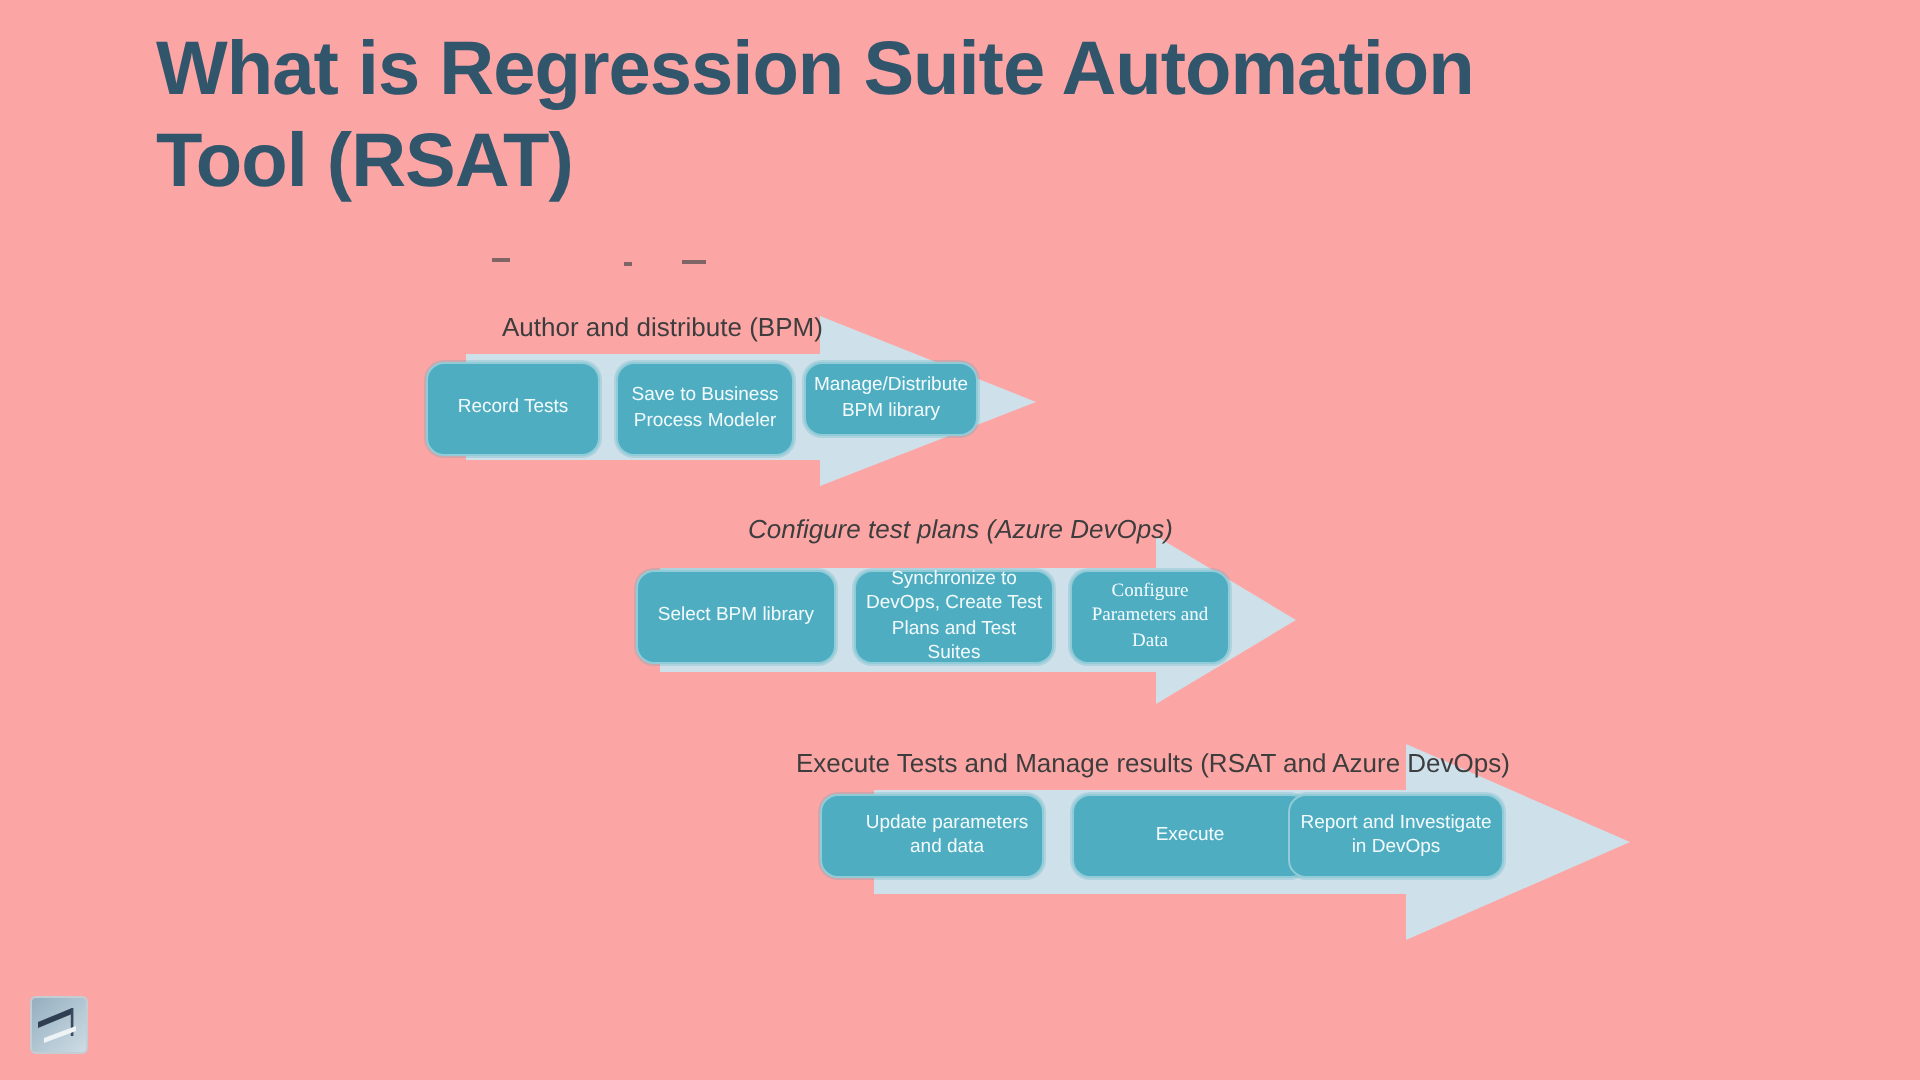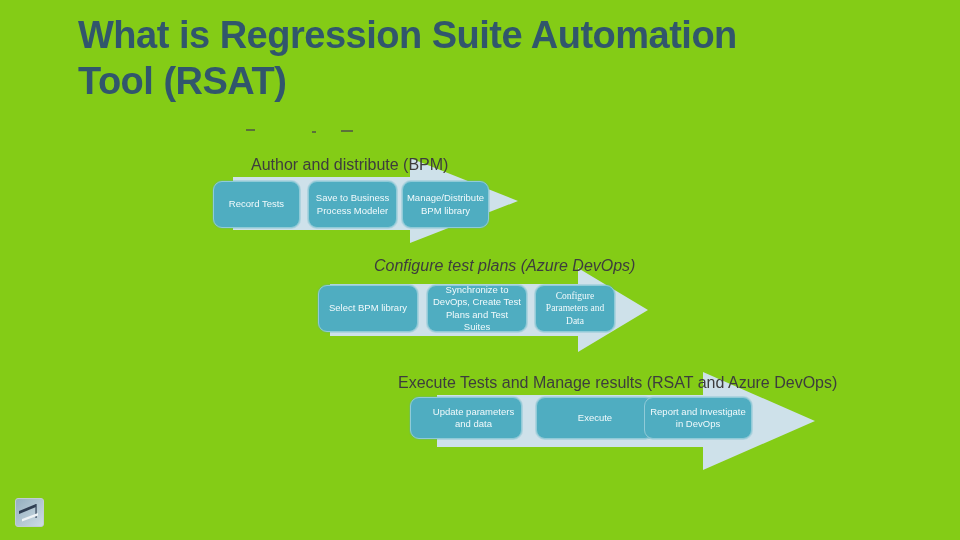--- a/index.html
+++ b/index.html
@@ -5,35 +5,35 @@
   html, body {
     margin: 0; padding: 0;
     width: 960px; height: 540px;
     background: #ffffff;
     overflow: hidden;
     font-family: "Liberation Sans", sans-serif;
   }
   .slide {
     position: relative;
     width: 960px; height: 540px;
-    background: #84cc16;
+    background: #fca5a5;
   }
   .title {
     position: absolute;
     left: 78px; top: 12px;
     margin: 0;
     font-size: 38px;
     line-height: 46px;
     font-weight: 700;
     letter-spacing: -0.5px;
     color: #31566c;
   }
   .flow-label {
     position: absolute;
-    font-size: 16px;
+    font-size: 13px;
     color: #3d3d3d;
     white-space: nowrap;
   }
   .arrow-svg { position: absolute; }
   .arrow-poly { fill: #cee1ea; }
   .step {
     position: absolute;
     box-sizing: border-box;
     background: #4fadc1;
     border: 1px solid #90cbd8;
@@ -69,21 +69,21 @@
   <div class="fragment" style="left:246px; top:129px; width:9px; height:2px;"></div>
   <div class="fragment" style="left:312px; top:131px; width:4px; height:2px;"></div>
   <div class="fragment" style="left:341px; top:130px; width:12px; height:2px;"></div>
 
   <svg class="arrow-svg" style="left:233px; top:157px;" width="285" height="87" viewBox="0 0 285 87">
     <polygon class="arrow-poly" points="0,20 177,20 177,1 285,44 177,86 177,73 0,73"></polygon>
   </svg>
   <div class="flow-label" style="left:251px; top:156px;">Author and distribute (BPM)</div>
   <div class="step" style="left:213px; top:181px; width:87px; height:47px;">Record Tests</div>
   <div class="step" style="left:308px; top:181px; width:89px; height:47px;">Save to Business Process Modeler</div>
-  <div class="step" style="left:402px; top:181px; width:87px; height:47px;">Manage/Distribute BPM library</div>
+  <div class="step" style="left:402px; top:181px; width:87px; height:37px;">Manage/Distribute BPM library</div>
 
   <svg class="arrow-svg" style="left:330px; top:268px;" width="318" height="84" viewBox="0 0 318 84">
     <polygon class="arrow-poly" points="0,16 248,16 248,0 318,42 248,84 248,68 0,68"></polygon>
   </svg>
   <div class="flow-label" style="left:374px; top:257px;font-style:italic;">Configure test plans (Azure DevOps)</div>
   <div class="step" style="left:427px; top:285px; width:100px; height:47px;">Synchronize to DevOps, Create Test Plans and Test Suites</div>
   <div class="step" style="left:318px; top:285px; width:100px; height:47px;">Select BPM library</div>
   <div class="step" style="left:535px; top:285px; width:80px; height:47px;font-family:Liberation Serif, serif;">Configure Parameters and Data</div>
 
   <svg class="arrow-svg" style="left:437px; top:372px;" width="378" height="98" viewBox="0 0 378 98">

